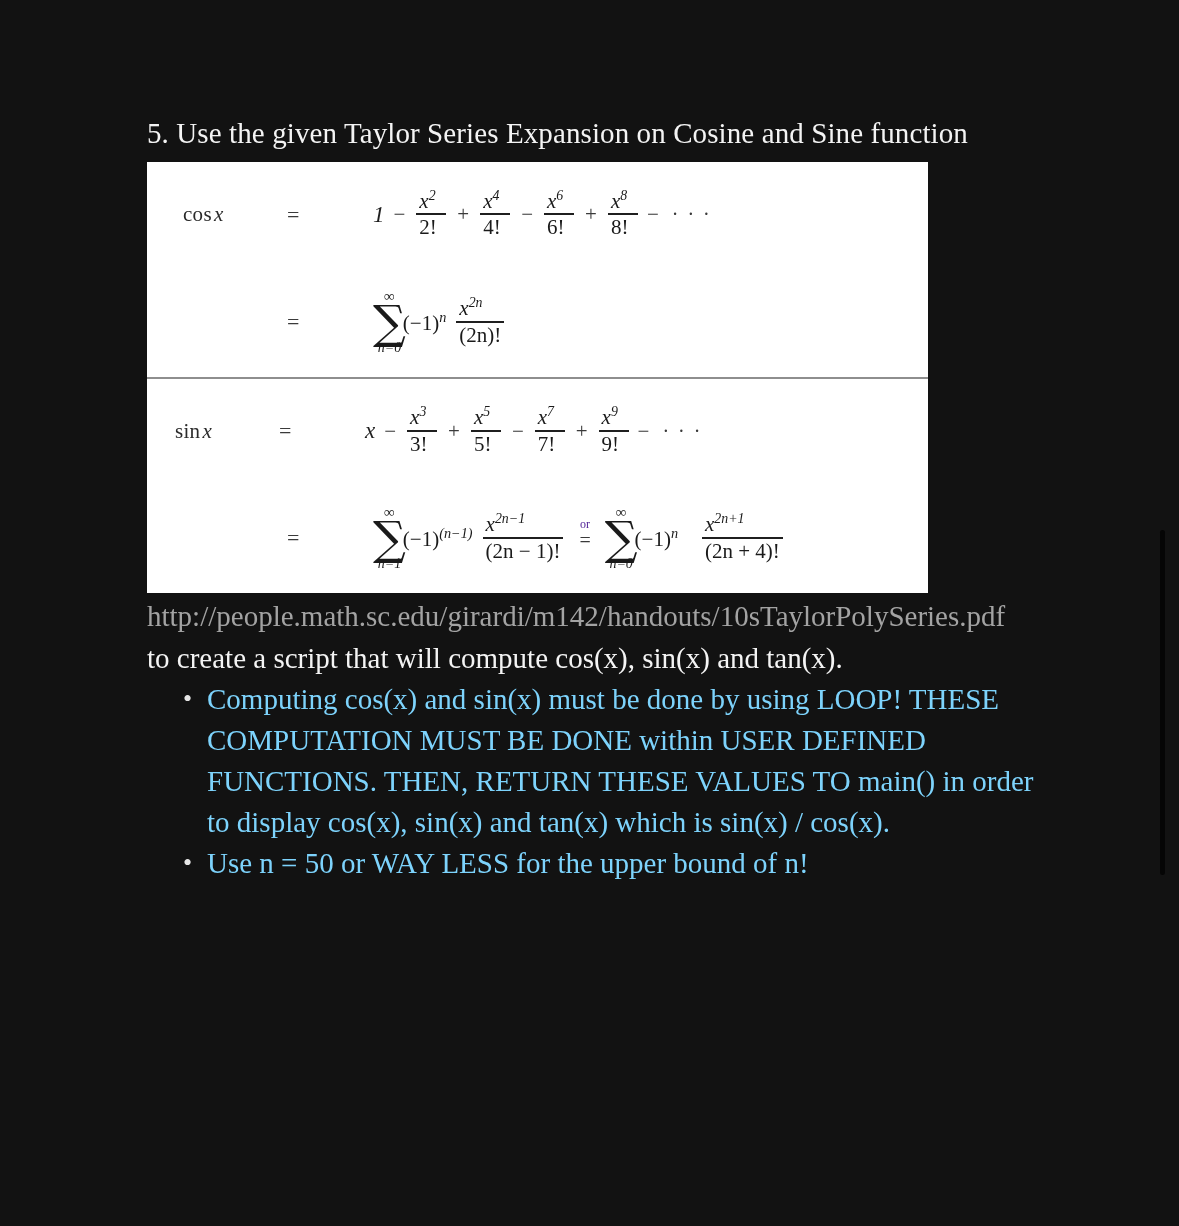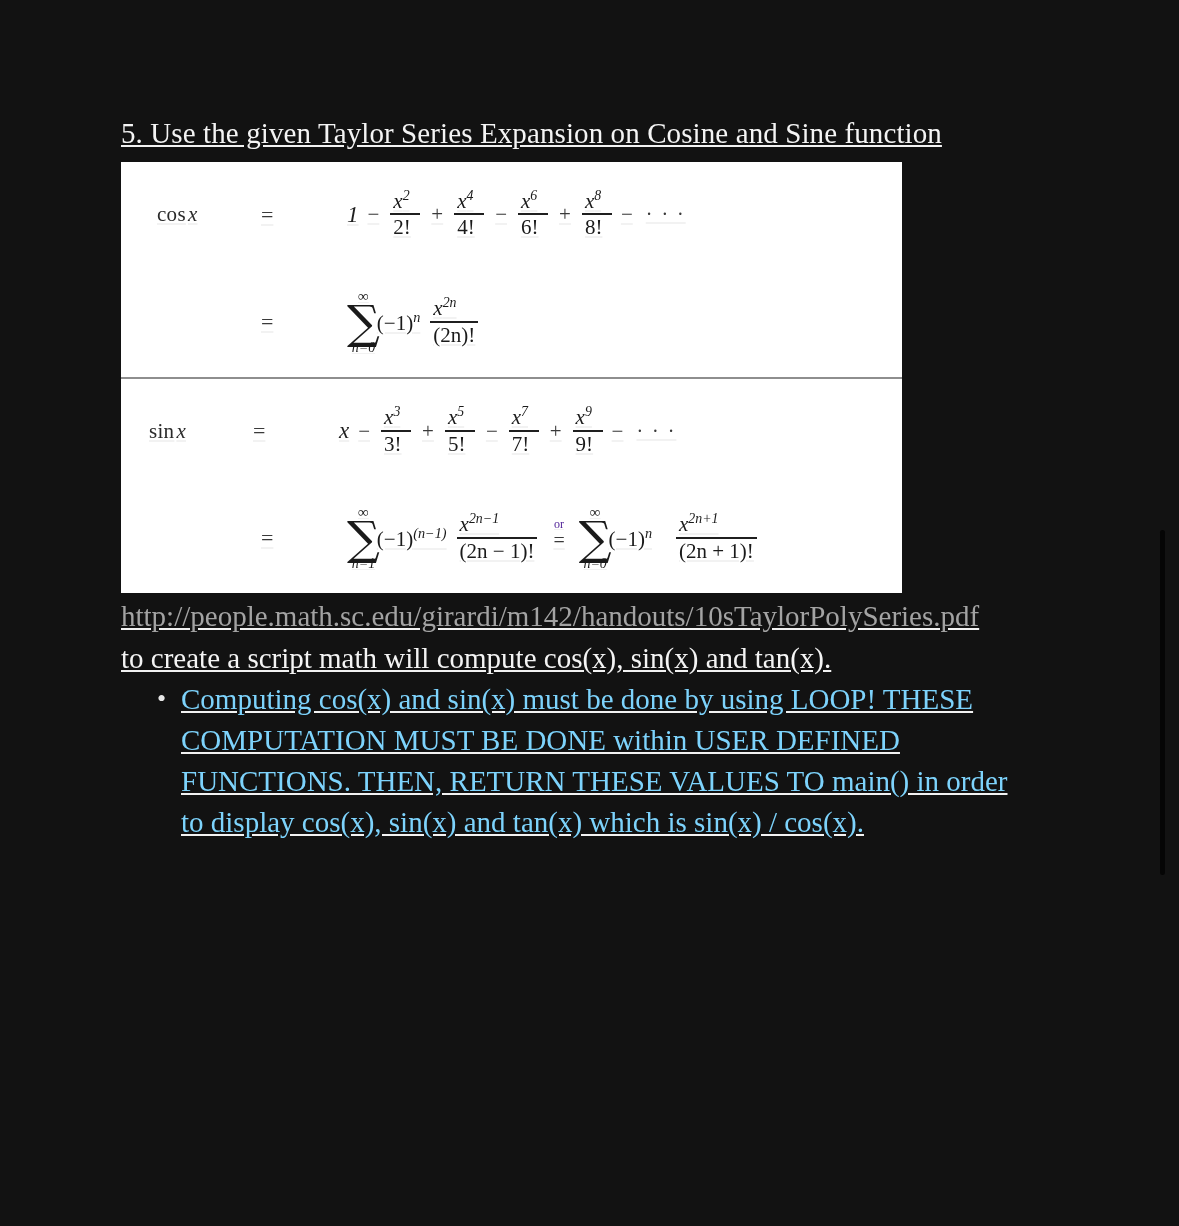--- a/index.html
+++ b/index.html
@@ -12,24 +12,23 @@
     height: 1226px;
     position: relative;
     overflow: hidden;
     font-family: "Liberation Serif", "DejaVu Serif", serif;
     color: #f2f2f2;
   }
 
   
   #content {
     position: absolute;
-    left: 121px;
+    left: 147px;
     top: 112px;
     width: 900px;
-    text-decoration: underline;
   }
 
   .q-title {
     font-size: 29px;
     line-height: 42px;
     color: #f4f4f4;
     letter-spacing: 0.1px;
   }
 
   
@@ -340,27 +339,28 @@
 
         <span class="sum">
           <span class="lim-top">∞</span>
           <span class="sigma">∑</span>
           <span class="lim-bot">n=0</span>
         </span>
         <span class="sgn"><span>(−1)</span><sup>n</sup></span>
         <span class="frac" style="margin-left:24px;">
           <span class="num"><span>x</span><sup class="pw">2n+1</sup></span>
           <span class="bar"></span>
-          <span class="den">(2n + 1)!</span>
+          <span class="den">(2n + 4)!</span>
         </span>
       </div>
     </div>
   </div>
 
   <div class="url-line">http://people.math.sc.edu/girardi/m142/handouts/10sTaylorPolySeries.pdf</div>
-  <div class="instr-line">to create a script math will compute cos(x), sin(x) and tan(x).</div>
+  <div class="instr-line">to create a script that will compute cos(x), sin(x) and tan(x).</div>
 
   <ul class="bullets">
     <li>Computing cos(x) and sin(x) must be done by using LOOP! THESE COMPUTATION MUST BE DONE within USER DEFINED FUNCTIONS. THEN, RETURN THESE VALUES TO main() in order to display cos(x), sin(x) and tan(x) which is sin(x) / cos(x).</li>
+    <li>Use n = 50 or WAY LESS for the upper bound of n!</li>
   </ul>
 </div>
 
 <div id="scrollbar"></div>
 
 </body></html>

